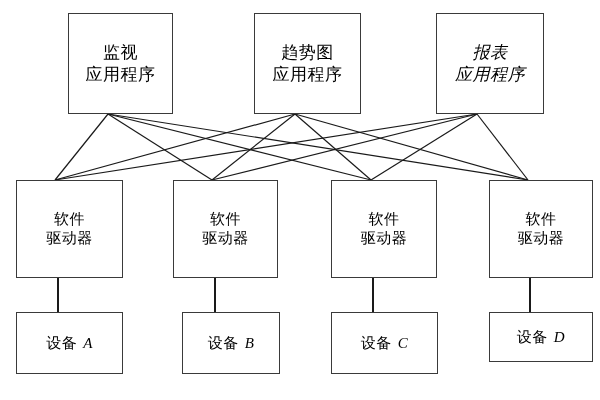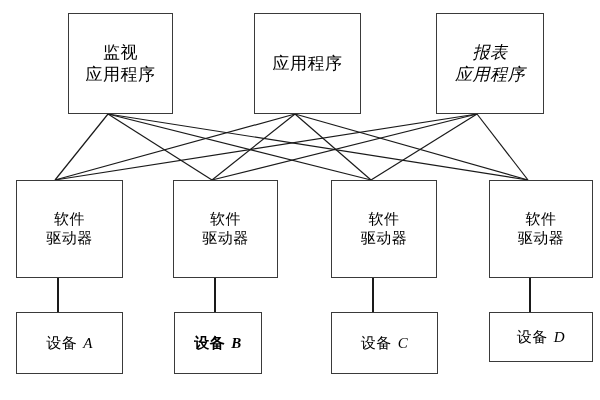--- a/index.html
+++ b/index.html
@@ -90,20 +90,21 @@
       <line x1="373" y1="278" x2="373" y2="312" stroke="#1a1a1a" stroke-width="2"></line>
       <line x1="530" y1="278" x2="530" y2="312" stroke="#1a1a1a" stroke-width="2"></line>
     </svg>
 
   <div id="node-layer">
       <div class="node app-node" style="left: 57px; top: 13px; width: 105px; height: 101px;">
         <span class="line">监视</span>
         <span class="line">应用程序</span>
       </div>
       <div class="node app-node" style="left: 243px; top: 13px; width: 107px; height: 101px;">
+        <span class="line">趋势图</span>
         <span class="line">应用程序</span>
       </div>
       <div class="node app-node" style="left: 425px; top: 13px; width: 108px; height: 101px; font-style: italic;">
         <span class="line">报表</span>
         <span class="line">应用程序</span>
       </div>
       <div class="node driver-node" style="left: 5px; top: 180px; width: 107px; height: 98px;">
         <span class="line">软件</span>
         <span class="line">驱动器</span>
       </div>
@@ -115,21 +116,21 @@
         <span class="line">软件</span>
         <span class="line">驱动器</span>
       </div>
       <div class="node driver-node" style="left: 478px; top: 180px; width: 104px; height: 98px;">
         <span class="line">软件</span>
         <span class="line">驱动器</span>
       </div>
       <div class="node device-node" style="left: 5px; top: 312px; width: 107px; height: 62px;">
         <span class="line"><span class="dev-label">设备</span><span class="dev-id">A</span></span>
       </div>
-      <div class="node device-node" style="left: 163px; top: 312px; width: 88px; height: 62px; font-weight: bold;">
+      <div class="node device-node" style="left: 171px; top: 312px; width: 98px; height: 62px;">
         <span class="line"><span class="dev-label">设备</span><span class="dev-id">B</span></span>
       </div>
       <div class="node device-node" style="left: 320px; top: 312px; width: 107px; height: 62px;">
         <span class="line"><span class="dev-label">设备</span><span class="dev-id">C</span></span>
       </div>
       <div class="node device-node" style="left: 478px; top: 312px; width: 104px; height: 50px;">
         <span class="line"><span class="dev-label">设备</span><span class="dev-id">D</span></span>
       </div>
     </div>
 

